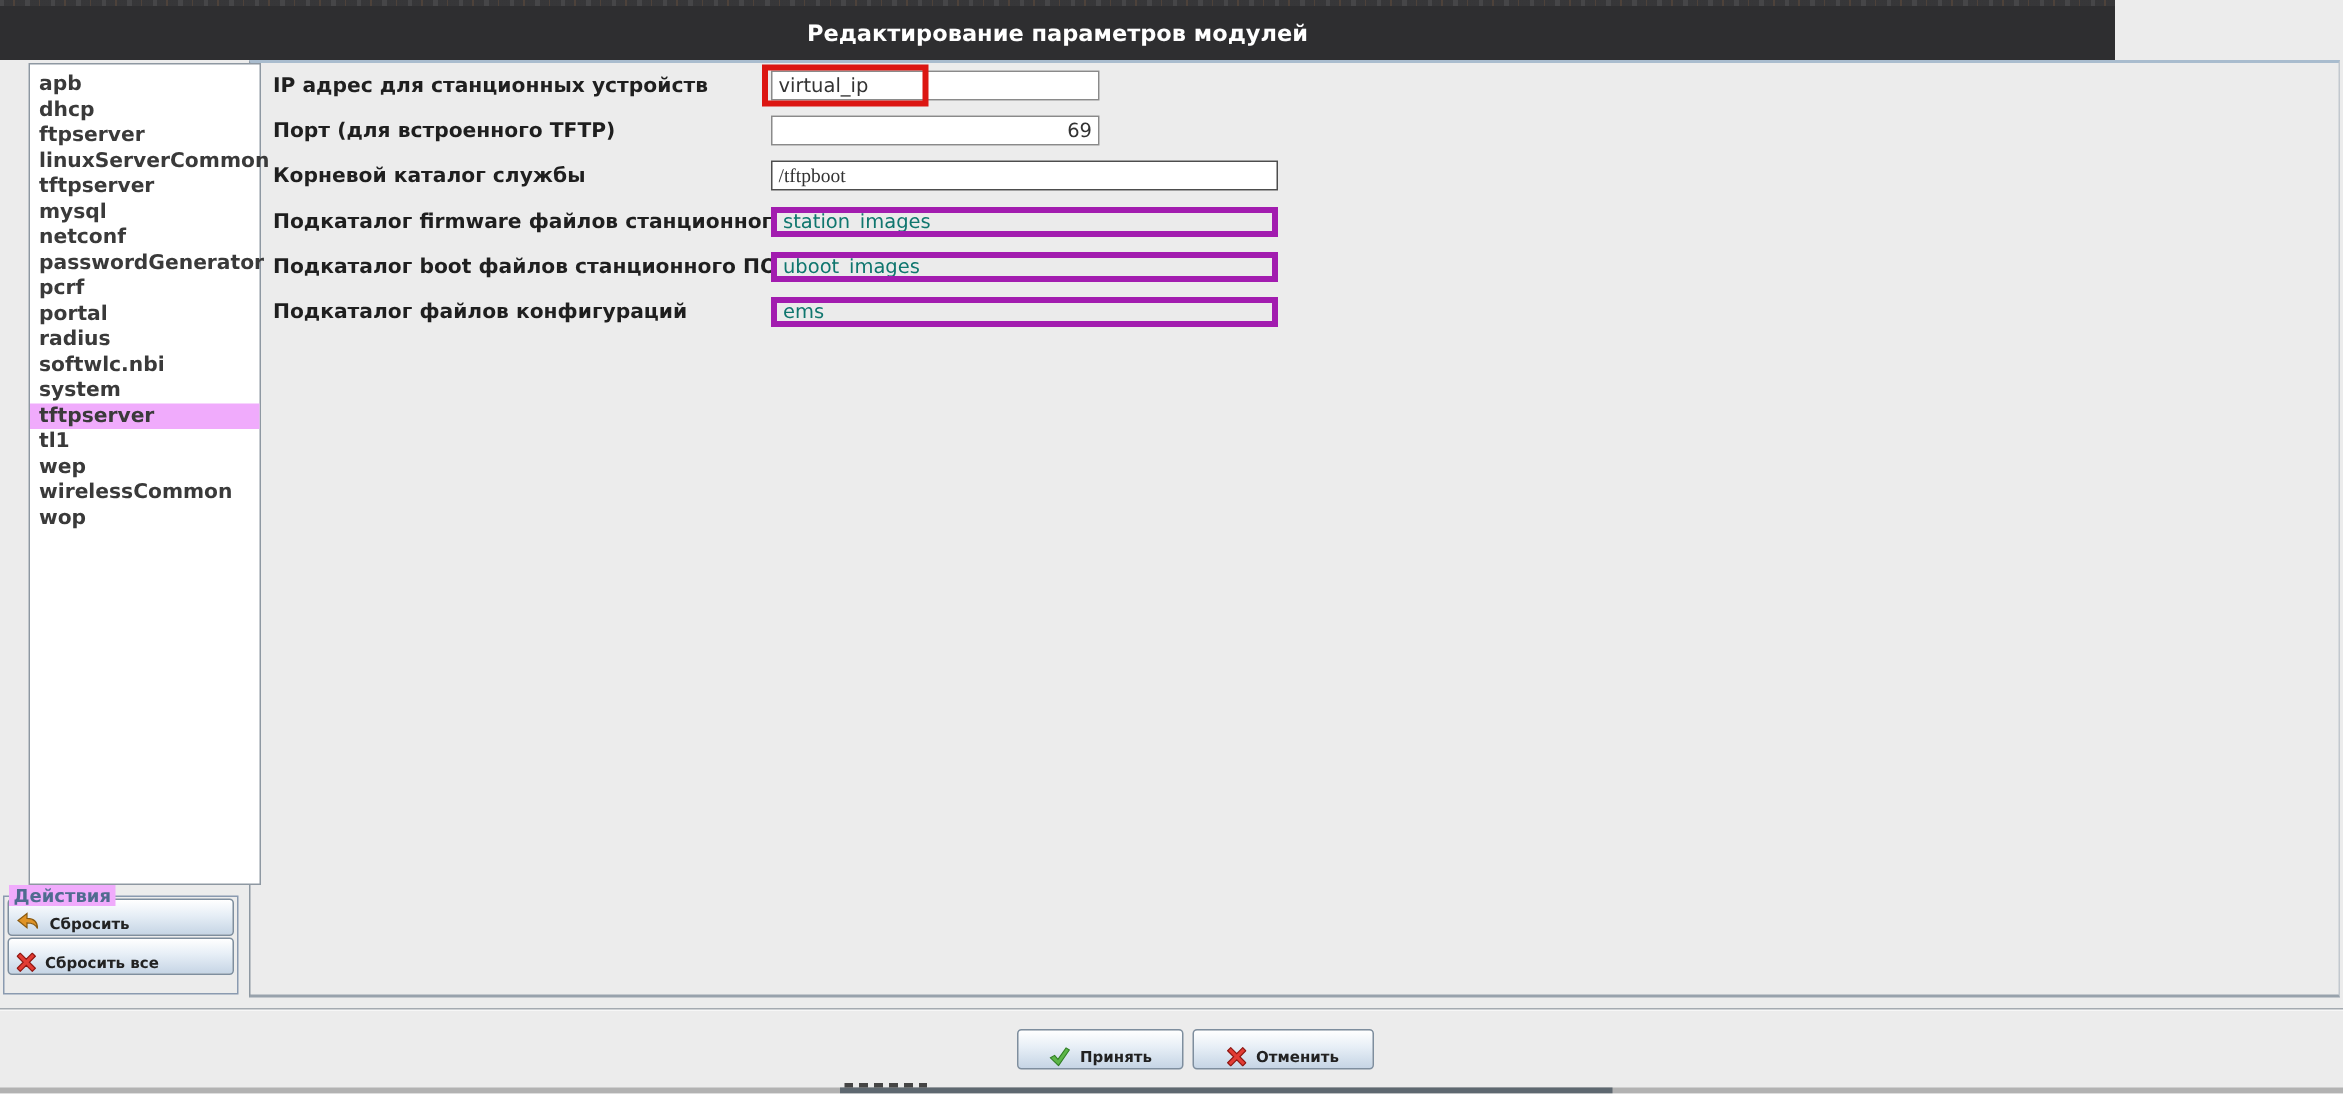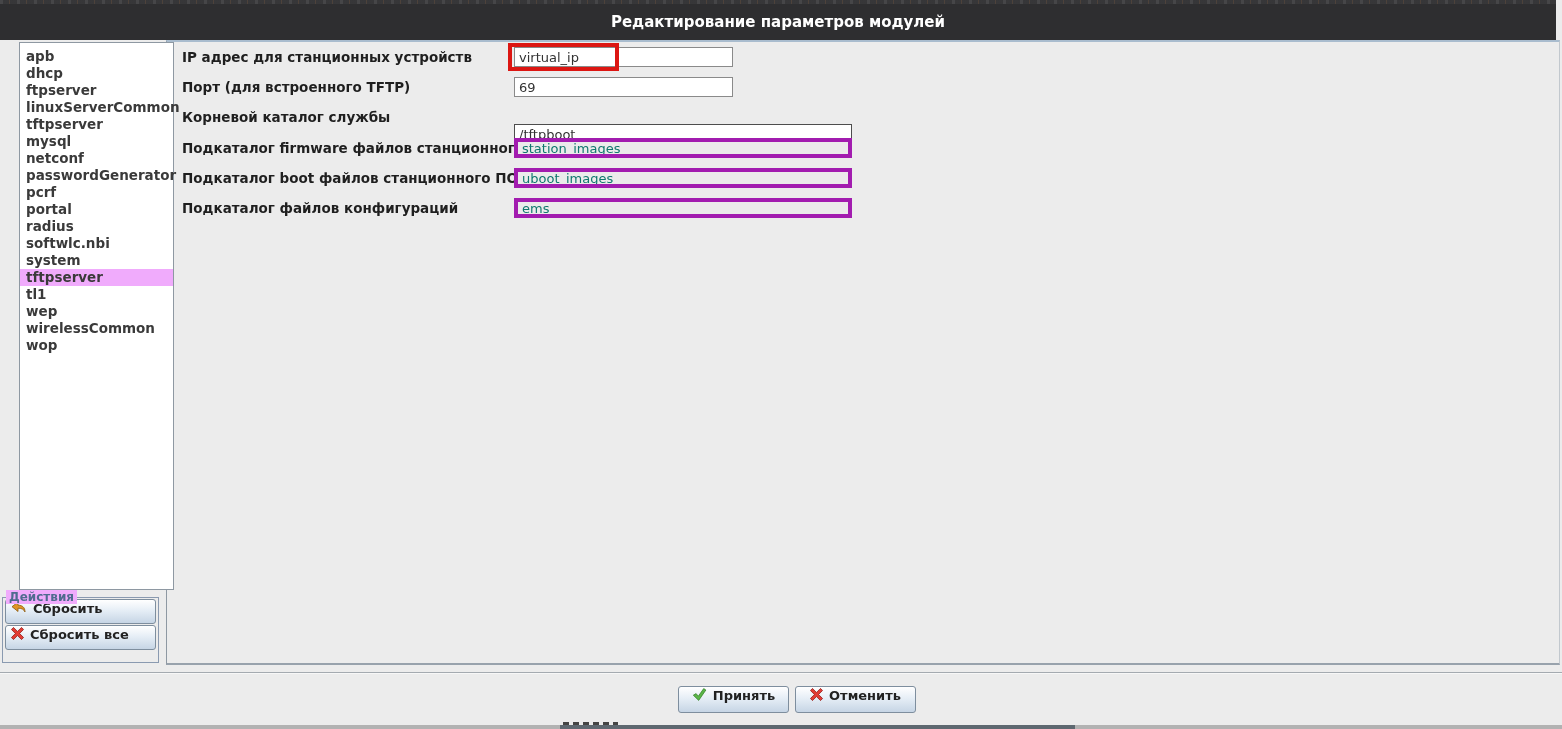--- a/index.html
+++ b/index.html
@@ -2,21 +2,21 @@
 <html><head>
 <meta charset="utf-8">
 <style>
   html,body{margin:0;padding:0;}
   body{
     width:1562px;height:729px;position:relative;overflow:hidden;
     background:#ececec;font-family:"DejaVu Sans","Liberation Sans",sans-serif;
   }
   
   .titlebar{
-    position:absolute;left:0;top:0;width:1556px;height:40px;
+    position:absolute;left:0;top:0;width:1410px;height:40px;
     background:#2e2e30;z-index:1;
   }
   .titlebar-text{
     position:absolute;left:0;top:0;width:100%;height:40px;line-height:44px;
     text-align:center;color:#ffffff;font-weight:bold;font-size:15px;
   }
   .top-noise{
     position:absolute;left:0;top:0;width:100%;height:4px;
     background:repeating-linear-gradient(90deg,#4c4c4e 0 3px,#39393b 3px 9px,#55473d 9px 10px,#39393b 10px 17px);
     opacity:.8;
@@ -44,22 +44,22 @@
     position:absolute;left:2px;top:597px;width:157px;height:66px;
     box-sizing:border-box;border:1px solid #8a9ab0;z-index:2;
   }
   .actions-title{
     position:absolute;top:-8px;left:3px;background:#f0abfc;padding:0 3px;
     font-size:12px;font-weight:bold;color:#4f6b8f;
   }
   .btn{
     box-sizing:border-box;border:1px solid #7e8e9e;border-radius:3px;
     background:linear-gradient(#ffffff,#e6eef6 45%,#c6d5e5);
-    font-family:inherit;font-weight:bold;font-size:13px;color:#222222;
-    display:flex;align-items:flex-start;gap:6px;cursor:pointer;
+    font-family:inherit;font-weight:bold;font-size:10px;color:#222222;
+    display:flex;align-items:flex-end;gap:6px;cursor:pointer;
   }
   .action-btn{width:151px;height:25px;margin:1px 0 0 2px;padding-left:5px;}
   
   .f-label{
     position:absolute;left:182px;height:20px;display:flex;align-items:center;
     font-size:13.5px;font-weight:bold;color:#1f1f1f;white-space:nowrap;
   }
   .f-input{
     position:absolute;left:514px;height:20px;box-sizing:border-box;
     font-family:inherit;font-size:13px;padding:1px 4px;outline:none;
@@ -98,24 +98,24 @@
   <div class="top-noise"></div>
 </div>
 
 <div class="main-panel"></div>
 
 <div class="f-label" style="top:47px">IP адрес для станционных устройств</div>
 <input class="f-input narrow enabled" style="top: 47px;" value="virtual_ip">
 <div class="annotation"></div>
 
 <div class="f-label" style="top:77px">Порт (для встроенного TFTP)</div>
-<input class="f-input narrow enabled" style="top: 77px;" value="69">
+<input class="f-input narrow enabled" style="top: 77px; text-align: right;" value="69">
 
 <div class="f-label" style="top:107px">Корневой каталог службы</div>
-<input class="f-input wide enabled focus-border" style="top: 124px;" value="/tftpboot">
+<input class="f-input wide enabled focus-border" style="top: 107px; font-family: Liberation Serif, serif;" value="/tftpboot">
 
 <div class="f-label" style="top:138px">Подкаталог firmware файлов станционного ПО</div>
 <input class="f-input wide disabled" style="top: 138px;" disabled="" value="station_images">
 
 <div class="f-label" style="top:168px">Подкаталог boot файлов станционного ПО</div>
 <input class="f-input wide disabled" style="top: 168px;" disabled="" value="uboot_images">
 
 <div class="f-label" style="top:198px">Подкаталог файлов конфигураций</div>
 <input class="f-input wide disabled" style="top: 198px;" disabled="" value="ems">
 

